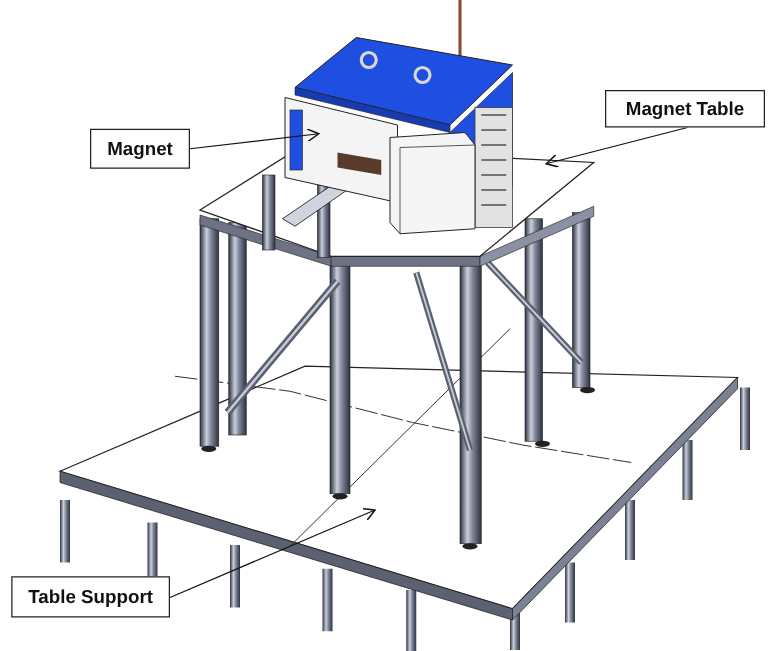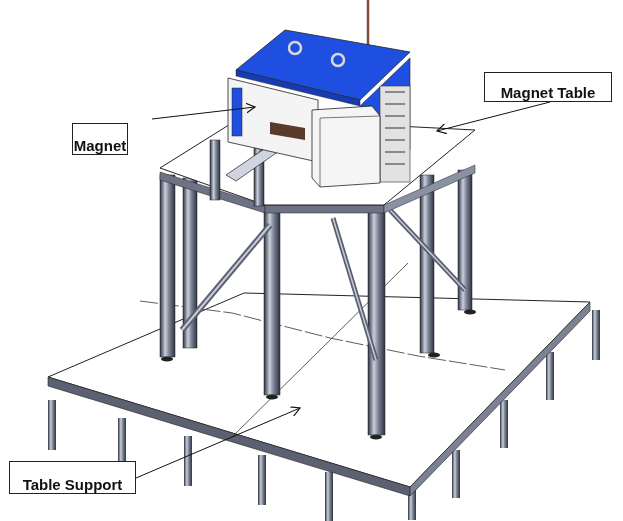--- a/index.html
+++ b/index.html
@@ -1,24 +1,24 @@
 <!DOCTYPE html>
 <html><head>
 <meta charset="utf-8">
 <style>
   html, body { margin: 0; padding: 0; background: #ffffff; }
   body { width: 623px; height: 521px; position: relative; overflow: hidden; font-family: "Liberation Sans", sans-serif; }
   #canvas { position: absolute; left: 0; top: 0; width: 623px; height: 521px; }
   .callout {
     position: absolute; background: #ffffff; border: 1.3px solid #222;
     font-family: "Liberation Sans", sans-serif; font-weight: bold; font-size: 15px;
-    color: #111; display: flex; align-items: flex-end; justify-content: center;
+    color: #111; display: flex; align-items: center; justify-content: center;
     box-sizing: border-box; white-space: nowrap;
   }
-  #cl-magnet { left: 72px; top: 103px; width: 56px; height: 32px; margin-top: 20px; }
+  #cl-magnet { left: 72px; top: 103px; width: 80px; height: 32px; }
   #cl-table { left: 484px; top: 72px; width: 128px; height: 30px; }
   #cl-load { left: 9px; top: 461px; width: 127px; height: 33px; }
 </style>
 </head>
 <body>
 
 <svg id="canvas" viewBox="0 0 623 521" xmlns="http://www.w3.org/2000/svg">
   <defs>
     <linearGradient id="leg" x1="0" x2="1" y1="0" y2="0">
       <stop offset="0" stop-color="#2d3240"></stop>

